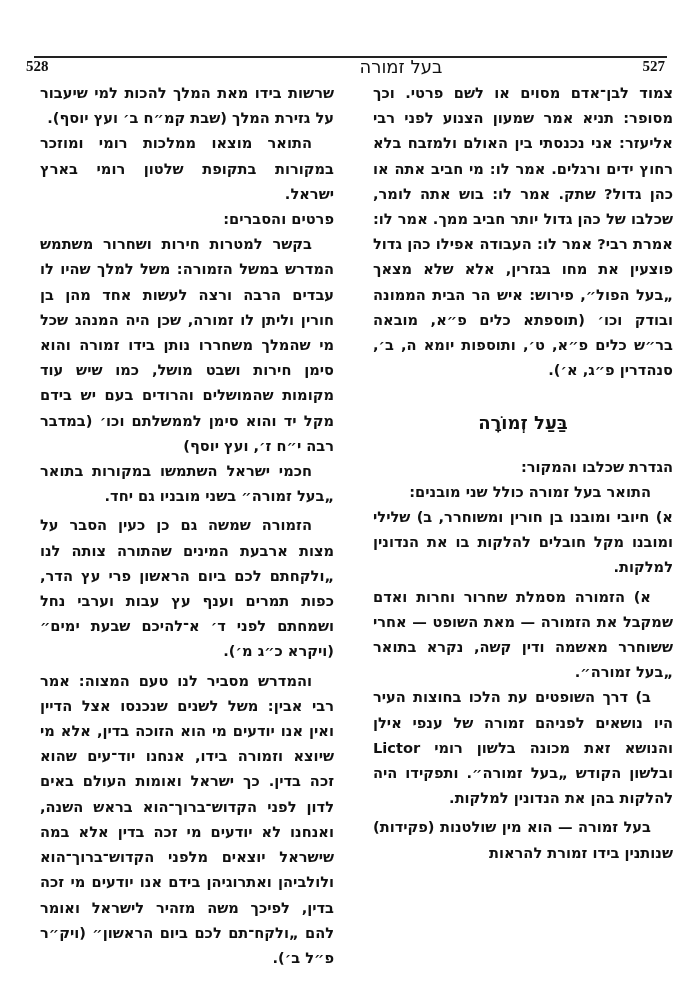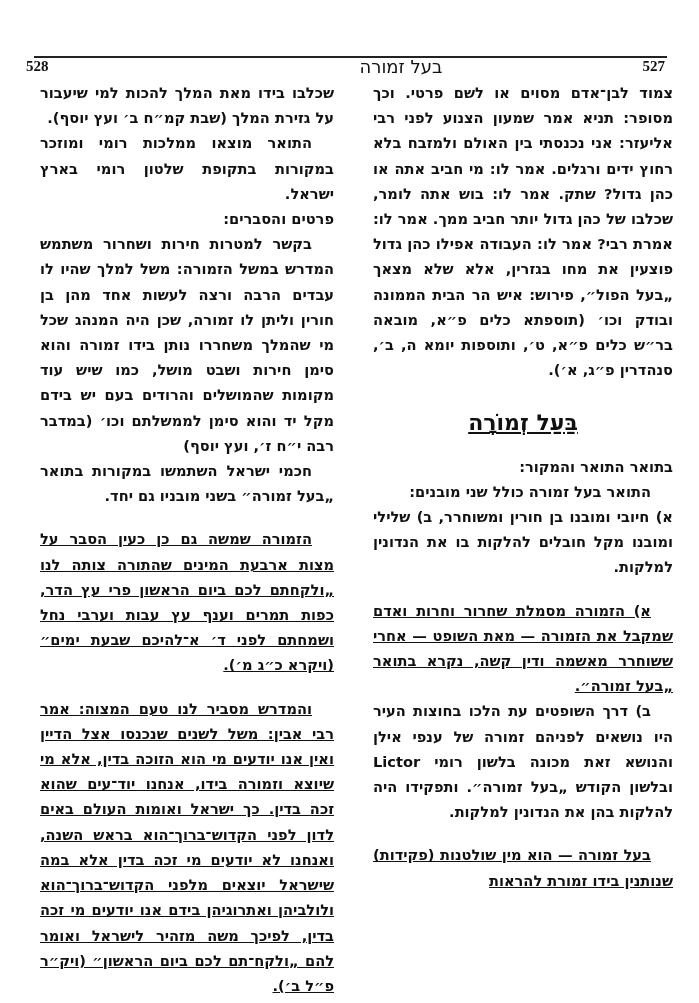--- a/index.html
+++ b/index.html
@@ -11,48 +11,48 @@
   .page-left { left: 0; }
   .page-right { right: -187px; }
   .running-title { position: absolute; top: -2px; left: 275px; width: 200px; text-align: center;
                    font-size: 18px; font-weight: normal; direction: rtl; }
   .rule { position: absolute; top: 56px; left: 34px; width: 633px; height: 2px; background: #222; }
   .col { position: absolute; top: 80px; direction: rtl; text-align: justify;
          font-size: 14.6px; line-height: 25.2px; font-weight: bold; }
   .col-right { left: 373px; width: 300px; }
   .col-left { left: 40px; width: 294px; }
   .col p { margin: 0; text-align-last: right; }
-  .col p.gap { margin-top: 18px; text-decoration: underline; }
+  .col p.gap { margin-top: 4px; }
   .indent { text-indent: 22px; }
   .section-heading { text-align: right; text-align-last: center !important;
-                     font-size: 22px; font-weight: bold; margin: 28px 0 18px 0 !important; text-decoration: underline; }
+                     font-size: 18px; font-weight: bold; margin: 28px 0 18px 0 !important; }
   .subhead { font-weight: bold; }
 </style>
 </head>
 <body>
 
 <div class="header">
   <span class="page-num page-left">528</span>
   <span class="running-title">בעל זמורה</span>
   <span class="page-num page-right">527</span>
 </div>
 <div class="rule"></div>
 
 <div class="col col-right">
   <p>צמוד לבן־אדם מסוים או לשם פרטי. וכך מסופר: תניא אמר שמעון הצנוע לפני רבי אליעזר: אני נכנסתי בין האולם ולמזבח בלא רחוץ ידים ורגלים. אמר לו: מי חביב אתה או כהן גדול? שתק. אמר לו: בוש אתה לומר, שכלבו של כהן גדול יותר חביב ממך. אמר לו: אמרת רבי? אמר לו: העבודה אפילו כהן גדול פוצעין את מחו בגזרין, אלא שלא מצאך „בעל הפול״, פירוש: איש הר הבית הממונה ובודק וכו׳ (תוספתא כלים פ״א, מובאה בר״ש כלים פ״א, ט׳, ותוספות יומא ה, ב׳, סנהדרין פ״ג, א׳).</p>
   <p class="section-heading">בַּעַל זְמוֹרָה</p>
-  <p class="subhead">בתואר התואר והמקור:</p>
+  <p class="subhead">הגדרת שכלבו והמקור:</p>
   <p class="indent">התואר בעל זמורה כולל שני מובנים:</p>
   <p>א) חיובי ומובנו בן חורין ומשוחרר, ב) שלילי ומובנו מקל חובלים להלקות בו את הנדונין למלקות.</p>
   <p class="indent gap">א) הזמורה מסמלת שחרור וחרות ואדם שמקבל את הזמורה — מאת השופט — אחרי ששוחרר מאשמה ודין קשה, נקרא בתואר „בעל זמורה״.</p>
   <p class="indent">ב) דרך השופטים עת הלכו בחוצות העיר היו נושאים לפניהם זמורה של ענפי אילן והנושא זאת מכונה בלשון רומי Lictor ובלשון הקודש „בעל זמורה״. ותפקידו היה להלקות בהן את הנדונין למלקות.</p>
   <p class="indent gap">בעל זמורה — הוא מין שולטנות (פקידות) שנותנין בידו זמורת להראות</p>
 </div>
 
 <div class="col col-left">
-  <p>שכלבו בידו מאת המלך להכות למי שיעבור על גזירת המלך (שבת קמ״ח ב׳ ועץ יוסף).</p>
+  <p>שרשות בידו מאת המלך להכות למי שיעבור על גזירת המלך (שבת קמ״ח ב׳ ועץ יוסף).</p>
   <p class="indent">התואר מוצאו ממלכות רומי ומוזכר במקורות בתקופת שלטון רומי בארץ ישראל.</p>
   <p class="subhead">פרטים והסברים:</p>
   <p class="indent">בקשר למטרות חירות ושחרור משתמש המדרש במשל הזמורה: משל למלך שהיו לו עבדים הרבה ורצה לעשות אחד מהן בן חורין וליתן לו זמורה, שכן היה המנהג שכל מי שהמלך משחררו נותן בידו זמורה והוא סימן חירות ושבט מושל, כמו שיש עוד מקומות שהמושלים והרודים בעם יש בידם מקל יד והוא סימן לממשלתם וכו׳ (במדבר רבה י״ח ז׳, ועץ יוסף)</p>
   <p class="indent">חכמי ישראל השתמשו במקורות בתואר „בעל זמורה״ בשני מובניו גם יחד.</p>
   <p class="indent gap">הזמורה שמשה גם כן כעין הסבר על מצות ארבעת המינים שהתורה צותה לנו „ולקחתם לכם ביום הראשון פרי עץ הדר, כפות תמרים וענף עץ עבות וערבי נחל ושמחתם לפני ד׳ א־להיכם שבעת ימים״ (ויקרא כ״ג מ׳).</p>
   <p class="indent gap">והמדרש מסביר לנו טעם המצוה: אמר רבי אבין: משל לשנים שנכנסו אצל הדיין ואין אנו יודעים מי הוא הזוכה בדין, אלא מי שיוצא וזמורה בידו, אנחנו יוד־עים שהוא זכה בדין. כך ישראל ואומות העולם באים לדון לפני הקדוש־ברוך־הוא בראש השנה, ואנחנו לא יודעים מי זכה בדין אלא במה שישראל יוצאים מלפני הקדוש־ברוך־הוא ולולביהן ואתרוגיהן בידם אנו יודעים מי זכה בדין, לפיכך משה מזהיר לישראל ואומר להם „ולקח־תם לכם ביום הראשון״ (ויק״ר פ״ל ב׳).</p>
 </div>
 
 </body></html>

